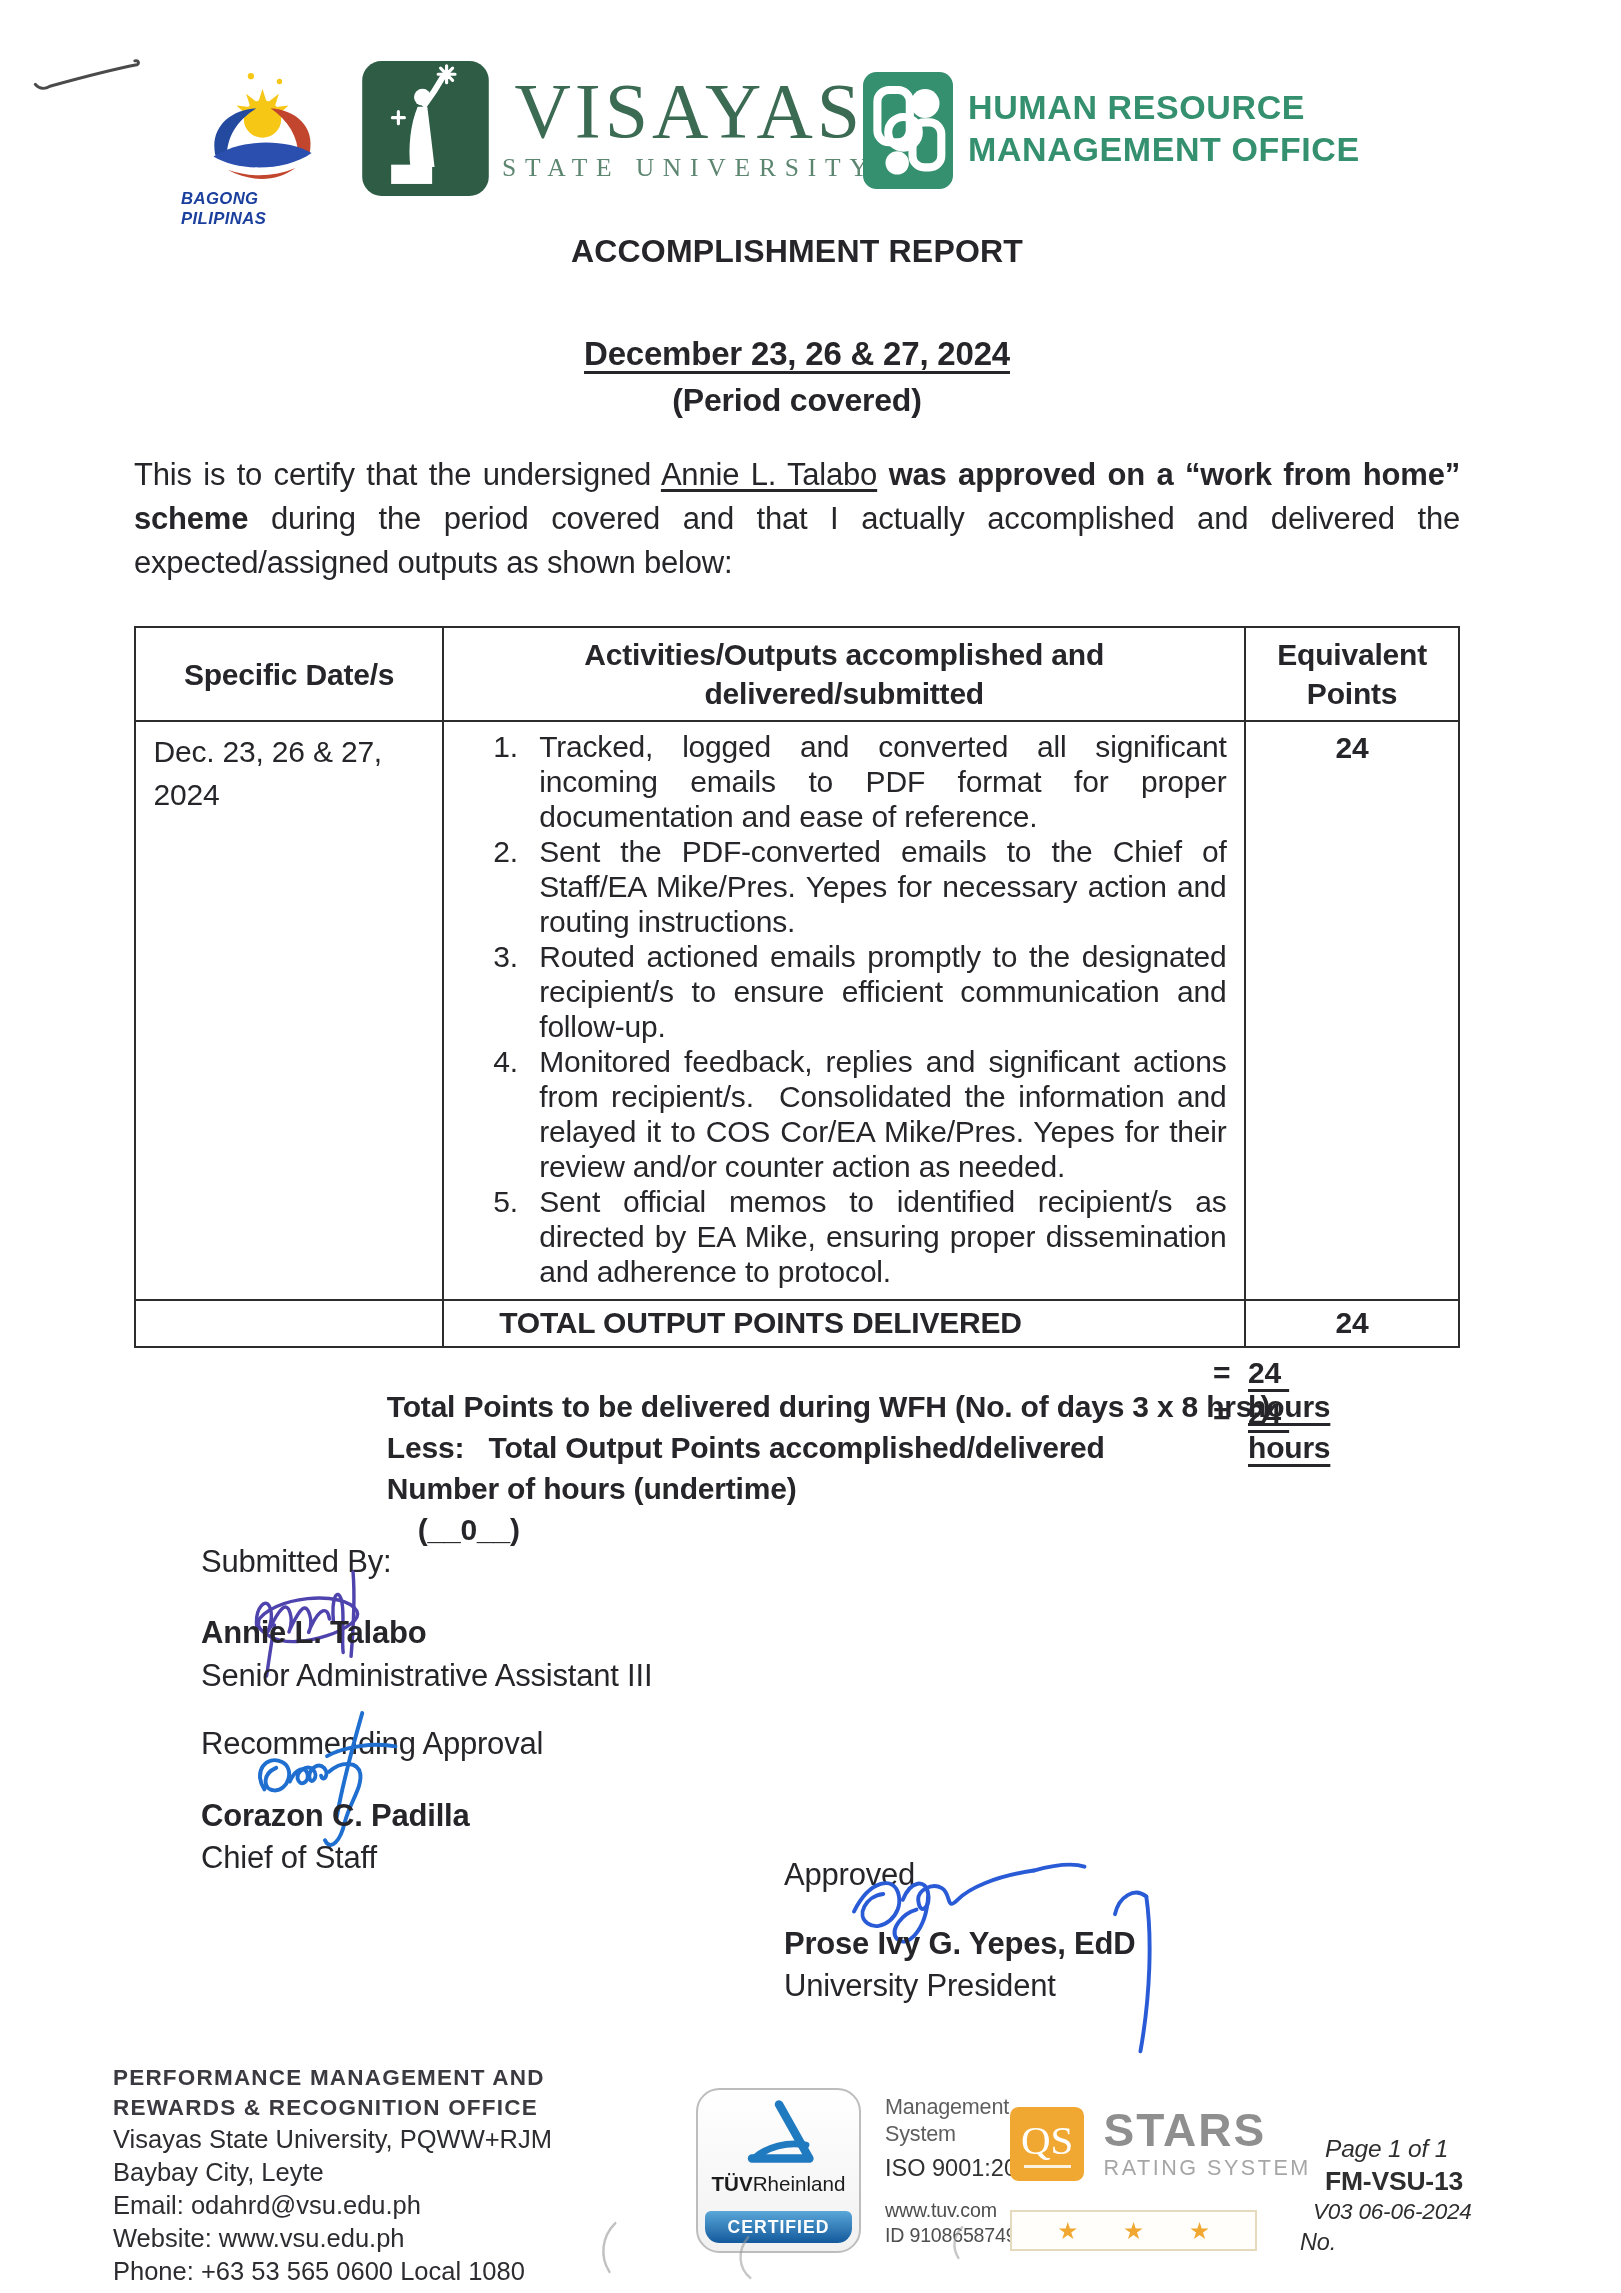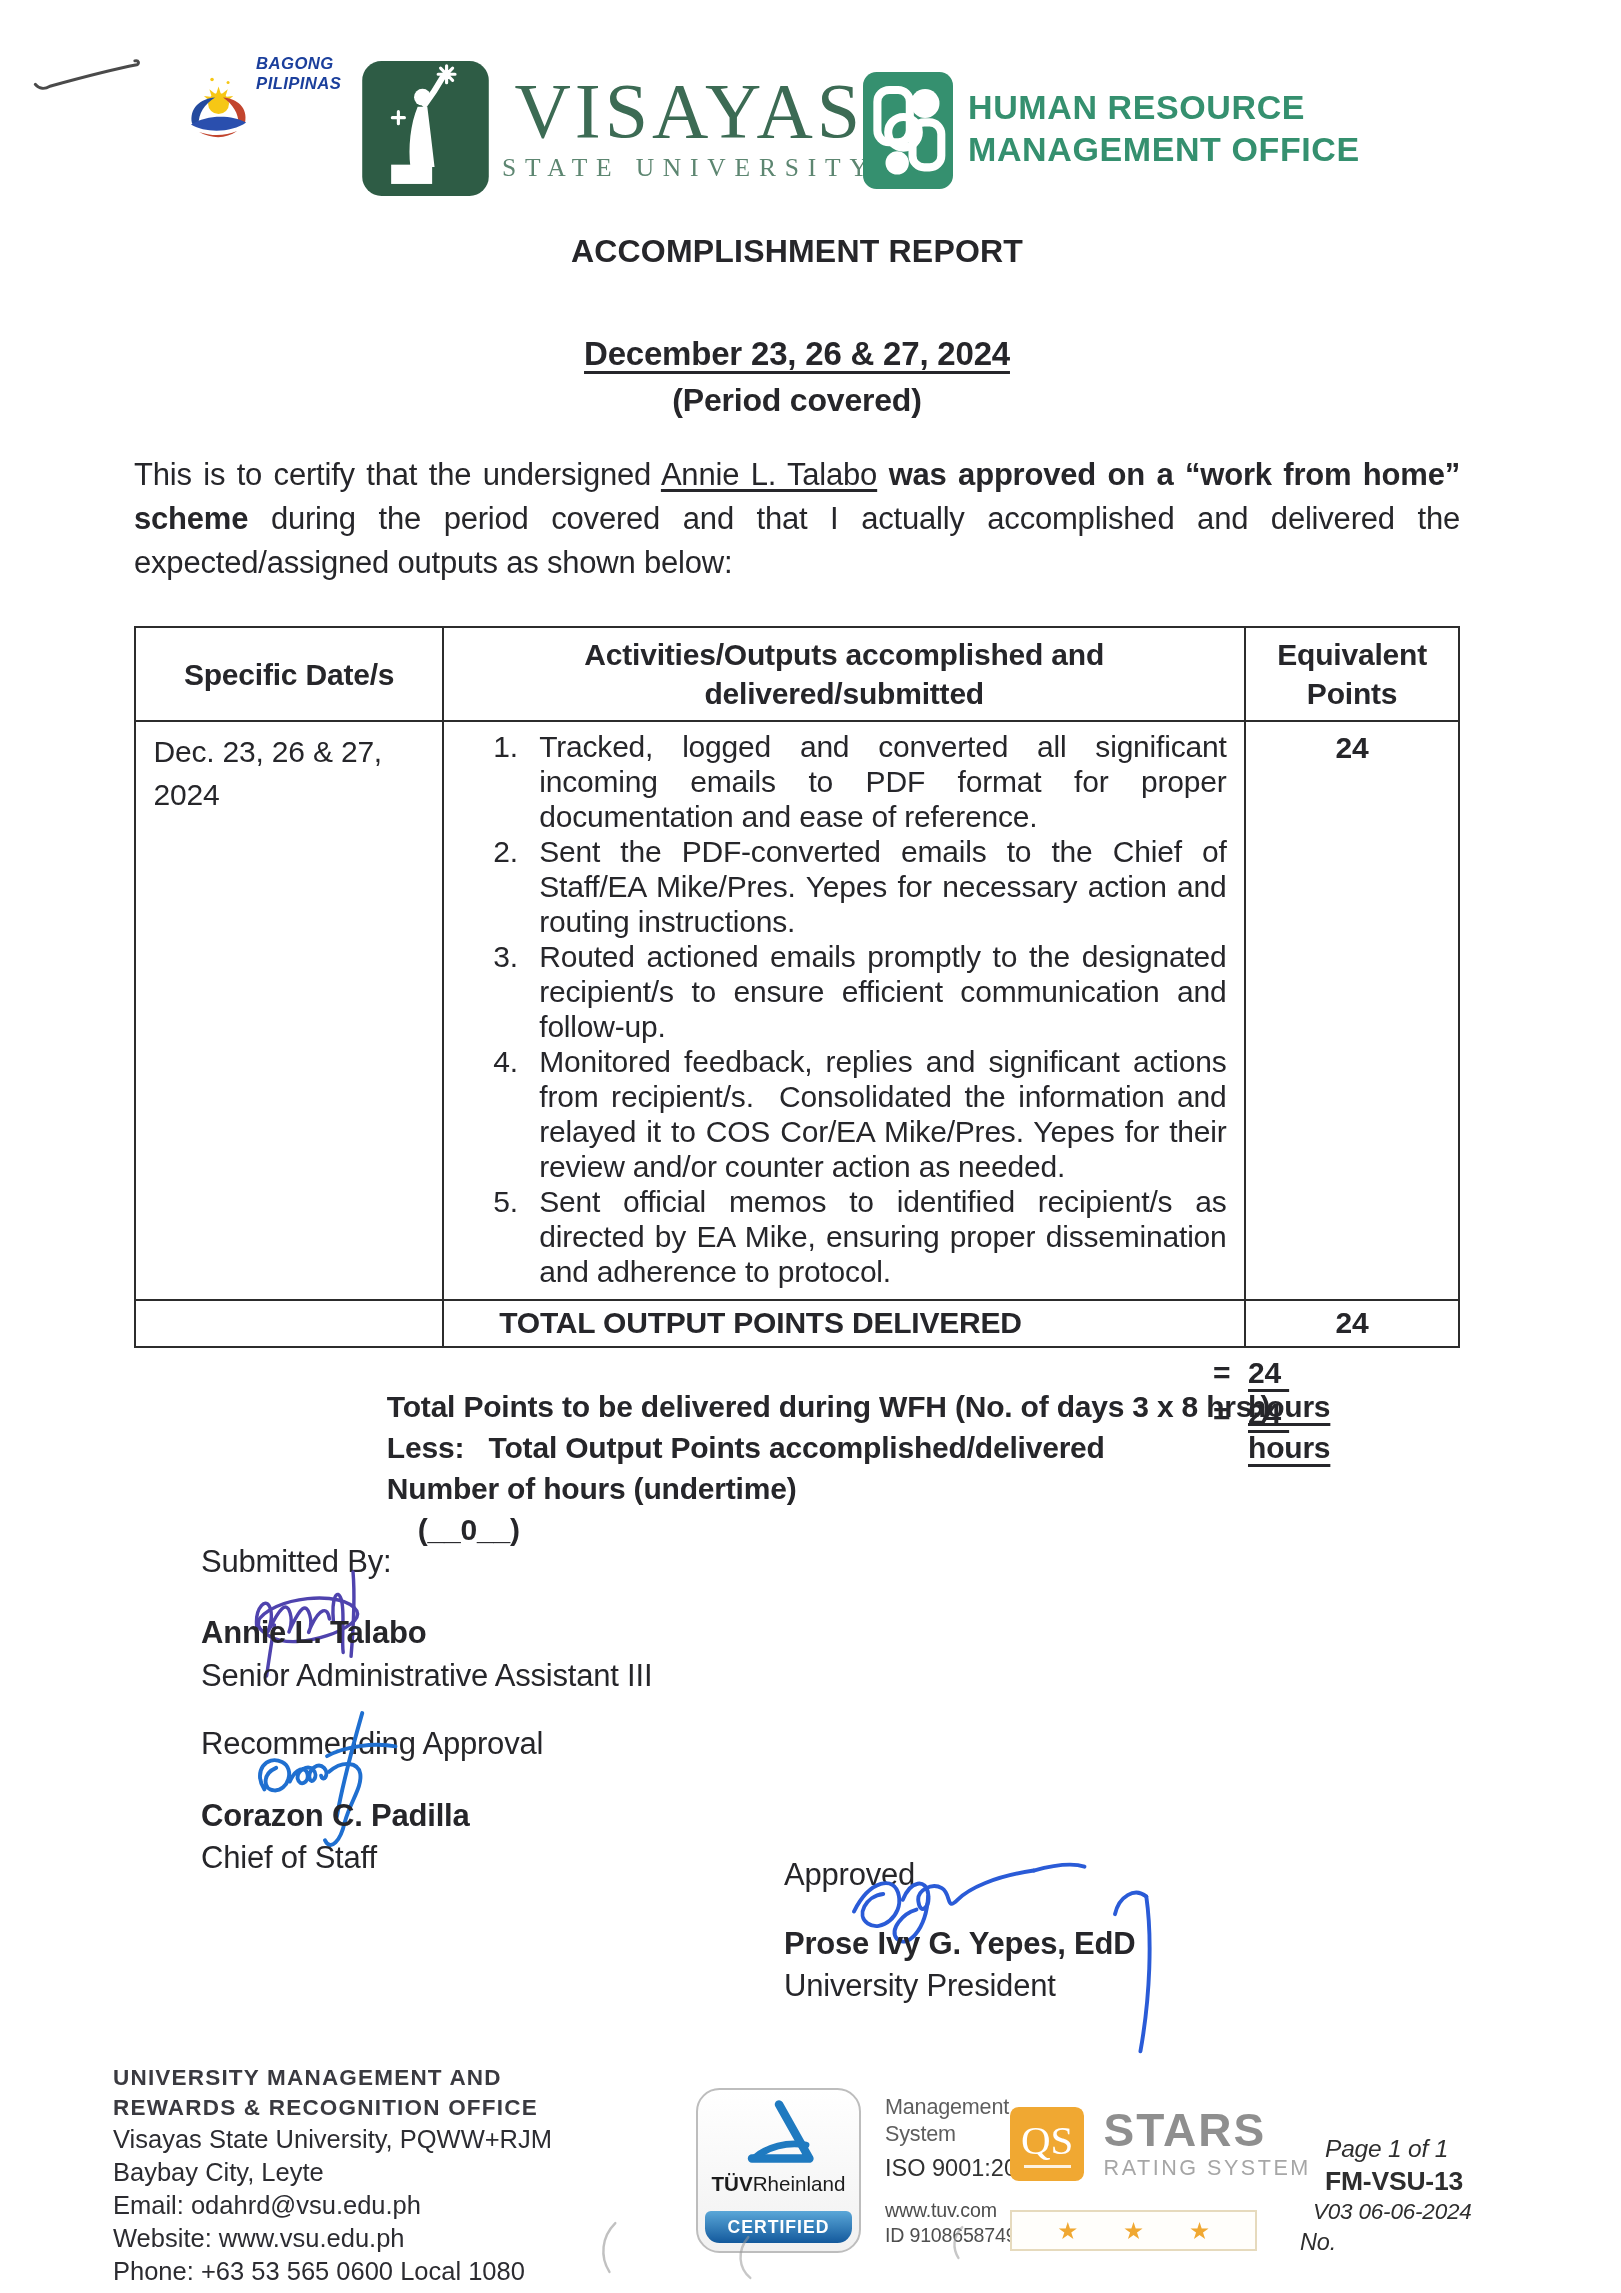--- a/index.html
+++ b/index.html
@@ -10,21 +10,21 @@
     margin: 0 auto;
     background: #ffffff;
     font-family: "Liberation Sans", sans-serif;
     color: #26262a;
     overflow: hidden;
     letter-spacing: -0.2px;
   }
   .abs { position: absolute; }
 
   
-  .bagong-block { left:181px; top:50px; width:162px; display:flex; flex-direction:row; }
+  .bagong-block { left:181px; top:69px; width:162px; display:flex; flex-direction:column; align-items:center; }
   .bagong-label { font-size:16.7px; font-weight:bold; font-style:italic; color:var(--bagong_blue); letter-spacing:0.4px; margin-top:3.9px; }
   .vsu-logo { left:361px; top:61px; }
   .vsu-word { left:502px; top:71px; text-align:center; }
   .vsu-word .main { font-family:"Liberation Serif", serif; font-size:78px; line-height:80px; color:var(--wordmark_green); letter-spacing:3.9px; }
   .vsu-word .sub  { font-family:"Liberation Serif", serif; font-size:25.5px; color:#5d8671; letter-spacing:8.8px; margin-top:2px; }
   .hrmo-logo { left:863px; top:69px; }
   .hrmo-title { left:968px; top:86px; font-size:34px; font-weight:bold; color:var(--hrmo_green); letter-spacing:0.6px; line-height:42px; }
 
   
   .content-center { left:134px; width:1326px; text-align:center; }
@@ -248,21 +248,21 @@
   <svg class="abs ink" style="left:1103px; top:1877px;" width="69" height="186" viewBox="0 0 70 190">
     <g fill="none" style="stroke:var(--ink_blue_3)" stroke-width="4" stroke-linecap="round">
       <path d="M12,38 C16,20 32,10 44,20"></path>
       <path d="M44,20 C50,62 48,122 38,178"></path>
     </g>
   </svg>
   <div class="abs sig-text sig-name" style="left:784px; top:1923px;">Prose Ivy G. Yepes, EdD</div>
   <div class="abs sig-text" style="left:784px; top:1965px;">University President</div>
 
   <div class="abs office">
-    <div class="oname">UNIVERSITY MANAGEMENT AND</div>
+    <div class="oname">PERFORMANCE MANAGEMENT AND</div>
     <div class="oname">REWARDS &amp; RECOGNITION OFFICE</div>
     <div class="oline">Visayas State University, PQWW+RJM</div>
     <div class="oline">Baybay City, Leyte</div>
     <div class="oline">Email: odahrd@vsu.edu.ph</div>
     <div class="oline">Website: www.vsu.edu.ph</div>
     <div class="oline">Phone: +63 53 565 0600 Local 1080</div>
   </div>
 
   <div class="abs tuv-badge">
     <svg width="106" height="76" viewBox="0 0 120 90" style="margin-top:5.9px;">

